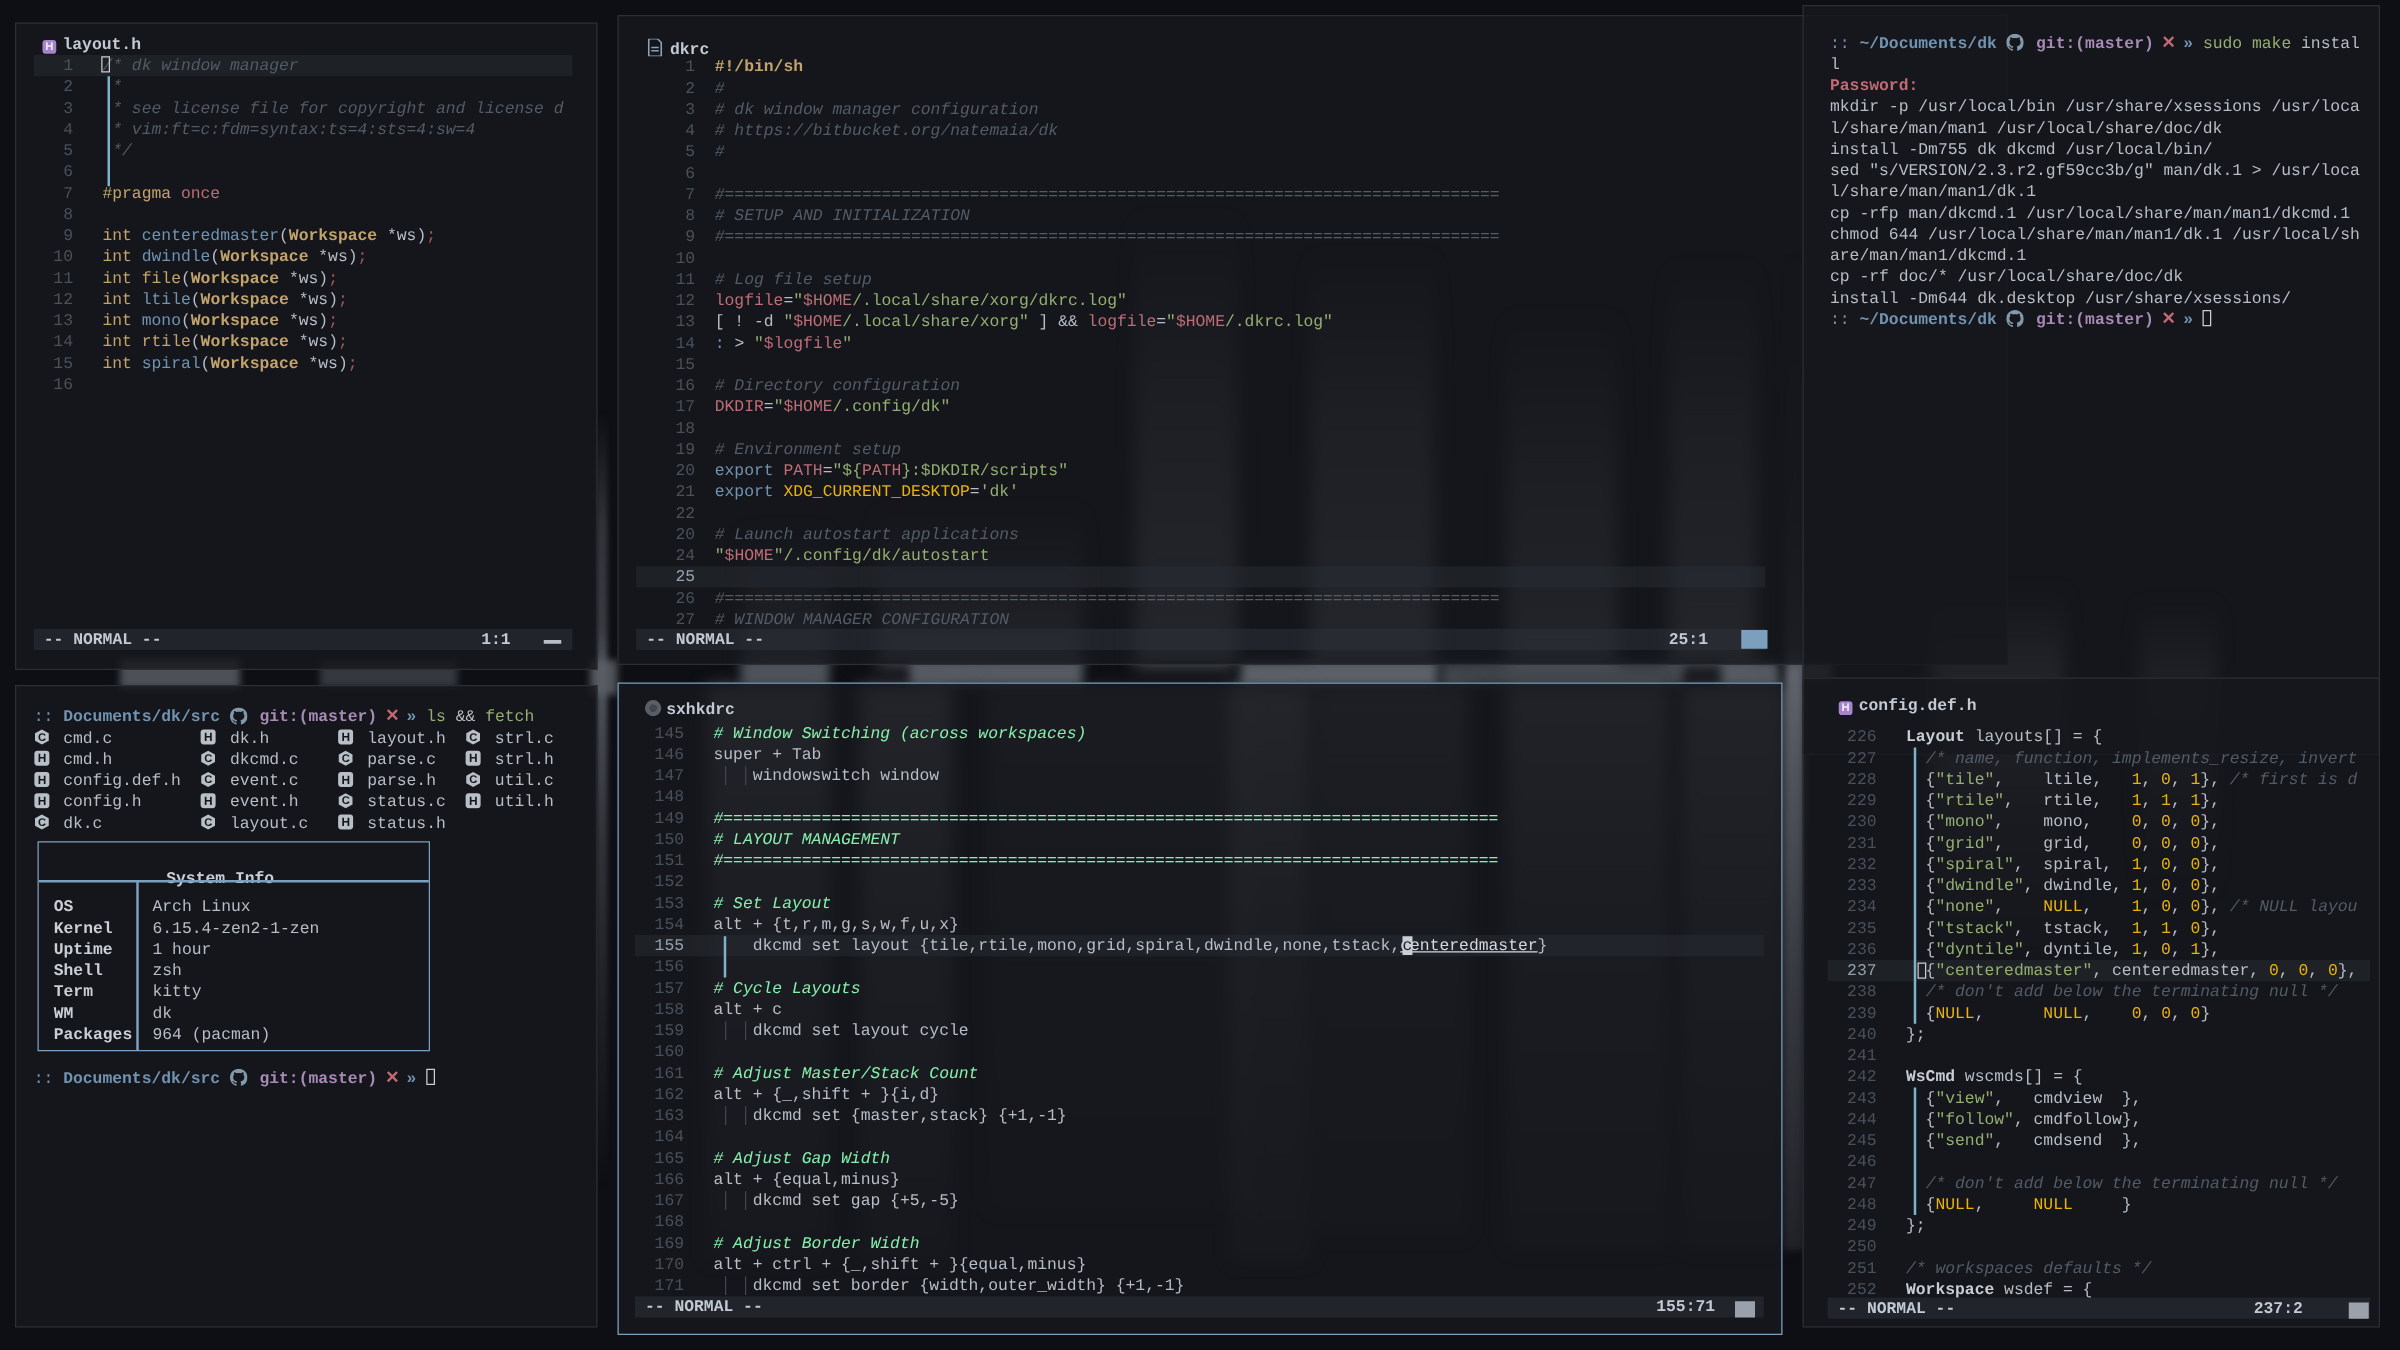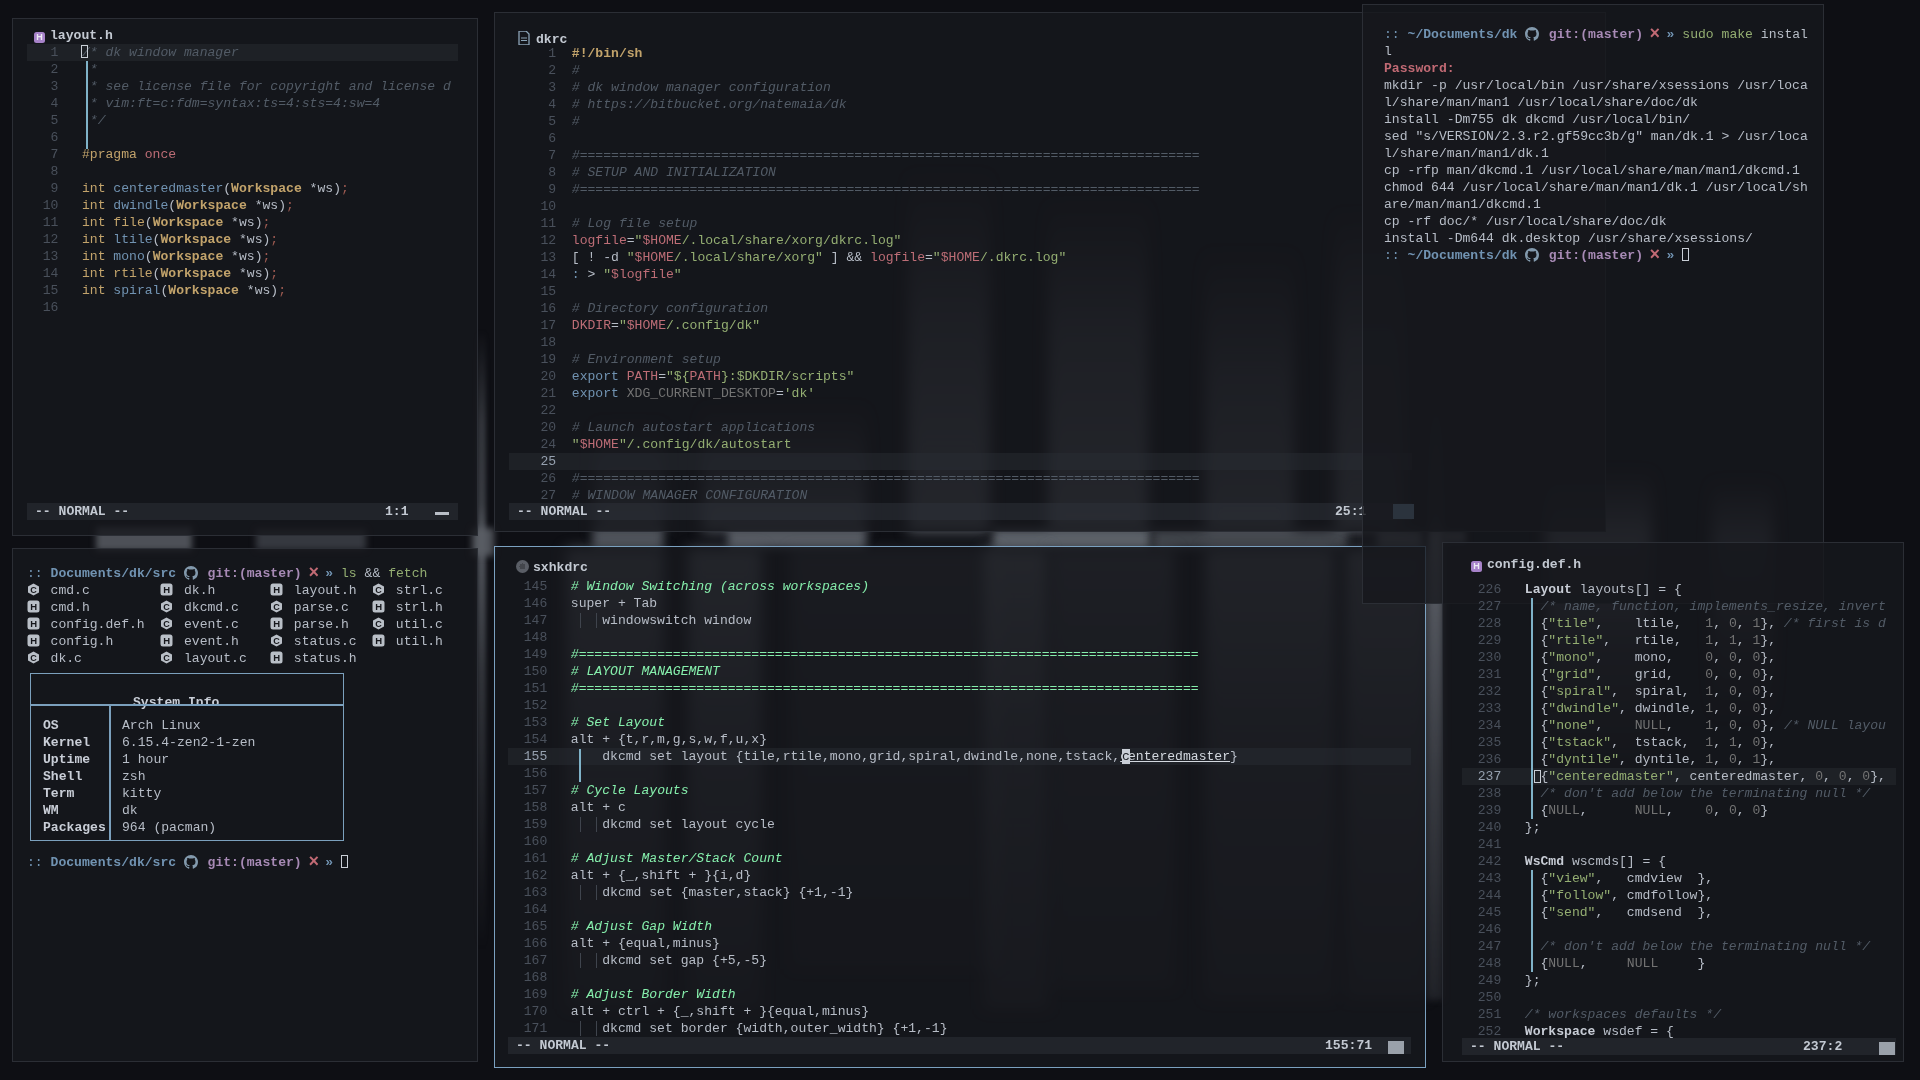--- a/index.html
+++ b/index.html
@@ -8,21 +8,21 @@
 pre{position:absolute;font:13.09px/17px "Liberation Mono",monospace;color:#b7bdc7;white-space:pre;letter-spacing:0}
 .title{position:absolute;font:bold 13.09px/17px "Liberation Mono",monospace;color:#c3c9d2}
 .sb{position:absolute;background:rgba(46,49,57,0.5);font:bold 13.09px/17px "Liberation Mono",monospace;color:#c3c9d2}
 .cl{position:absolute;background:rgba(42,46,54,0.45)}
 .b{font-weight:bold}
 .i{}
 .c0{color:#525b66;font-style:italic}
 .c1{color:#86efac;font-style:italic}
 .gd{color:#c2a36b}
 .ro{color:#bd6d76}
-.or{color:#737373}
+.or{color:#eab308}
 .gr{color:#94ae72}
 .bl{color:#7193b2}
 .pu{color:#a78ab5}
 .wb{color:#c7ccd5;font-weight:bold}
 .nm{color:#49505b}
 .nmc{color:#95a0ae}
 .rd{color:#c16a74}
 .xx{display:inline-block;transform:scale(1.35);transform-origin:50% 55%}
 .sc{color:#9d5a51}
 .gline{position:absolute;background:#3f444d;width:1px}
@@ -249,21 +249,21 @@
 1 hour
 zsh
 kitty
 dk
 964 (pacman)</pre>
 </div>
 <pre style="left:14px;top:305px"><span class="bl">:: </span><span class="bl b">Documents/dk/src</span> <svg class="oct" viewBox="0 0 16 16">
         <path fill="#8299ac" d="M8 0C3.58 0 0 3.58 0 8c0 3.54 2.29 6.53 5.47 7.59.4.07.55-.17.55-.38 0-.19-.01-.82-.01-1.49-2.01.37-2.53-.49-2.69-.94-.09-.23-.48-.94-.82-1.13-.28-.15-.68-.52-.01-.53.63-.01 1.08.58 1.23.82.72 1.21 1.87.87 2.33.66.07-.52.28-.87.51-1.07-1.78-.2-3.64-.89-3.64-3.95 0-.87.31-1.59.82-2.15-.08-.2-.36-1.02.08-2.12 0 0 .67-.21 2.2.82.64-.18 1.32-.27 2-.27s1.36.09 2 .27c1.53-1.04 2.2-.82 2.2-.82.44 1.1.16 1.92.08 2.12.51.56.82 1.27.82 2.15 0 3.07-1.87 3.75-3.65 3.95.29.25.54.73.54 1.48 0 1.07-.01 1.93-.01 2.2 0 .21.15.46.55.38A8.01 8.01 0 0 0 16 8c0-4.42-3.58-8-8-8z"></path>
       </svg> <span class="pu b">git:(master)</span> <span class="rd b xx">×</span> <span class="bl b">»</span> <span class="hc"></span></pre>
 </div>
-<div class="win" id="winE" style="left:1362px;top:4px;width:462px;height:600px">
+<div class="win" id="winE" style="left:1442px;top:4px;width:462px;height:600px">
 <pre style="left:21px;top:21px"><span class="bl">:: </span><span class="bl b">~/Documents/dk</span> <svg class="oct" viewBox="0 0 16 16">
         <path fill="#8299ac" d="M8 0C3.58 0 0 3.58 0 8c0 3.54 2.29 6.53 5.47 7.59.4.07.55-.17.55-.38 0-.19-.01-.82-.01-1.49-2.01.37-2.53-.49-2.69-.94-.09-.23-.48-.94-.82-1.13-.28-.15-.68-.52-.01-.53.63-.01 1.08.58 1.23.82.72 1.21 1.87.87 2.33.66.07-.52.28-.87.51-1.07-1.78-.2-3.64-.89-3.64-3.95 0-.87.31-1.59.82-2.15-.08-.2-.36-1.02.08-2.12 0 0 .67-.21 2.2.82.64-.18 1.32-.27 2-.27s1.36.09 2 .27c1.53-1.04 2.2-.82 2.2-.82.44 1.1.16 1.92.08 2.12.51.56.82 1.27.82 2.15 0 3.07-1.87 3.75-3.65 3.95.29.25.54.73.54 1.48 0 1.07-.01 1.93-.01 2.2 0 .21.15.46.55.38A8.01 8.01 0 0 0 16 8c0-4.42-3.58-8-8-8z"></path>
       </svg> <span class="pu b">git:(master)</span> <span class="rd b xx">×</span> <span class="bl b">»</span> <span class="gr">sudo</span> <span class="gr">make</span> instal
 l
 <span class="rd b">Password:</span>
 mkdir -p /usr/local/bin /usr/share/xsessions /usr/loca
 l/share/man/man1 /usr/local/share/doc/dk
 install -Dm755 dk dkcmd /usr/local/bin/
 sed "s/VERSION/2.3.r2.gf59cc3b/g" man/dk.1 &gt; /usr/loca
 l/share/man/man1/dk.1

